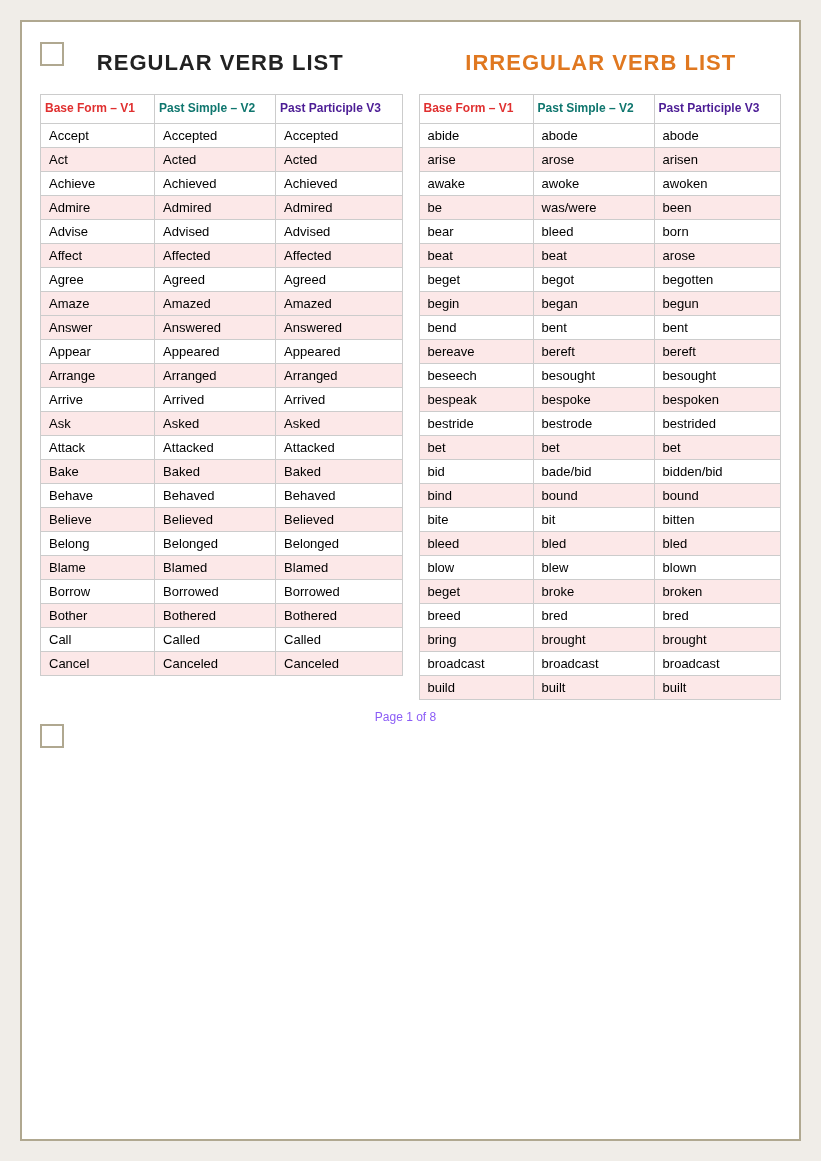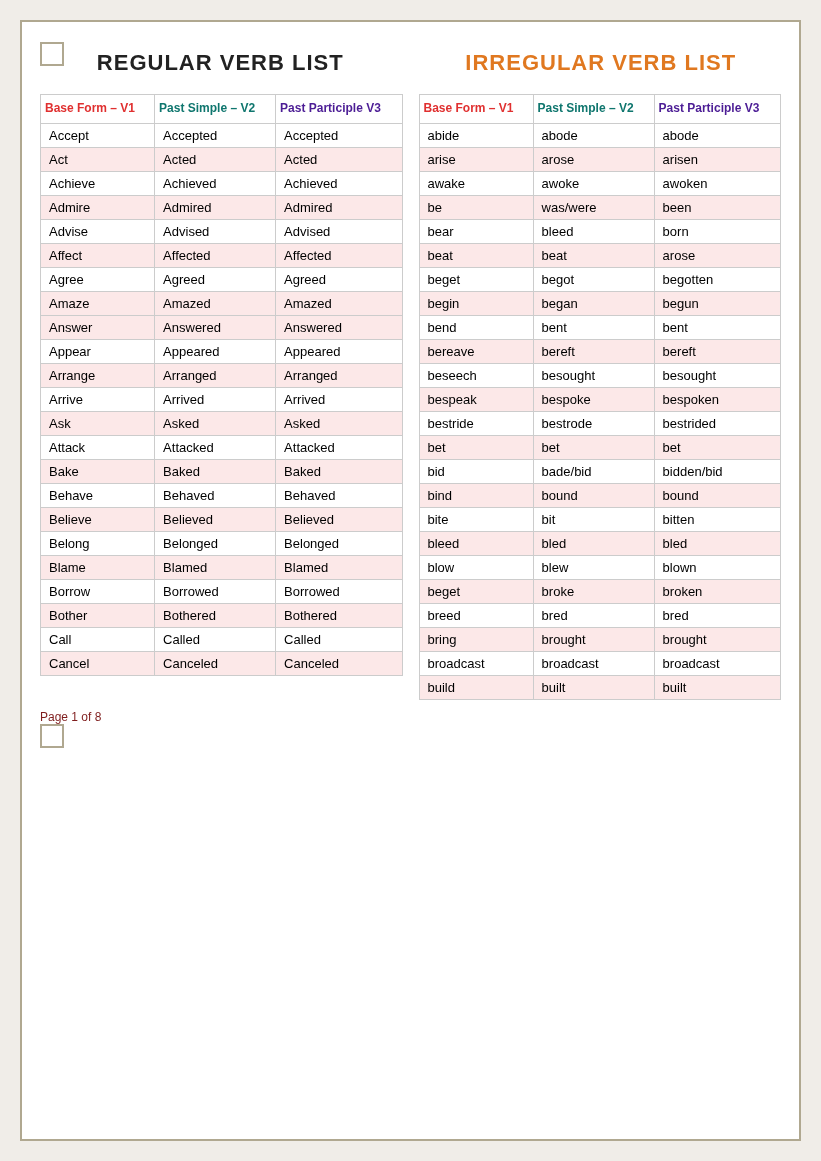--- a/index.html
+++ b/index.html
@@ -77,23 +77,23 @@
       font-size: 13px;
     }
 
     .row-white td { background: white; }
     .row-pink td { background: #fce8e8; }
 
     
     
 
     .page-footer {
-      text-align: left;
+      text-align: center;
       font-size: 12px;
-      color: #7f1d1d;
+      color: #8b5cf6;
       margin-top: 10px;
       padding-right: 10px;
     }
   </style>
 </head>
 <body>
 
 <div class="page">
   <div class="corner-tl"></div>
   <div class="corner-tr"></div>

